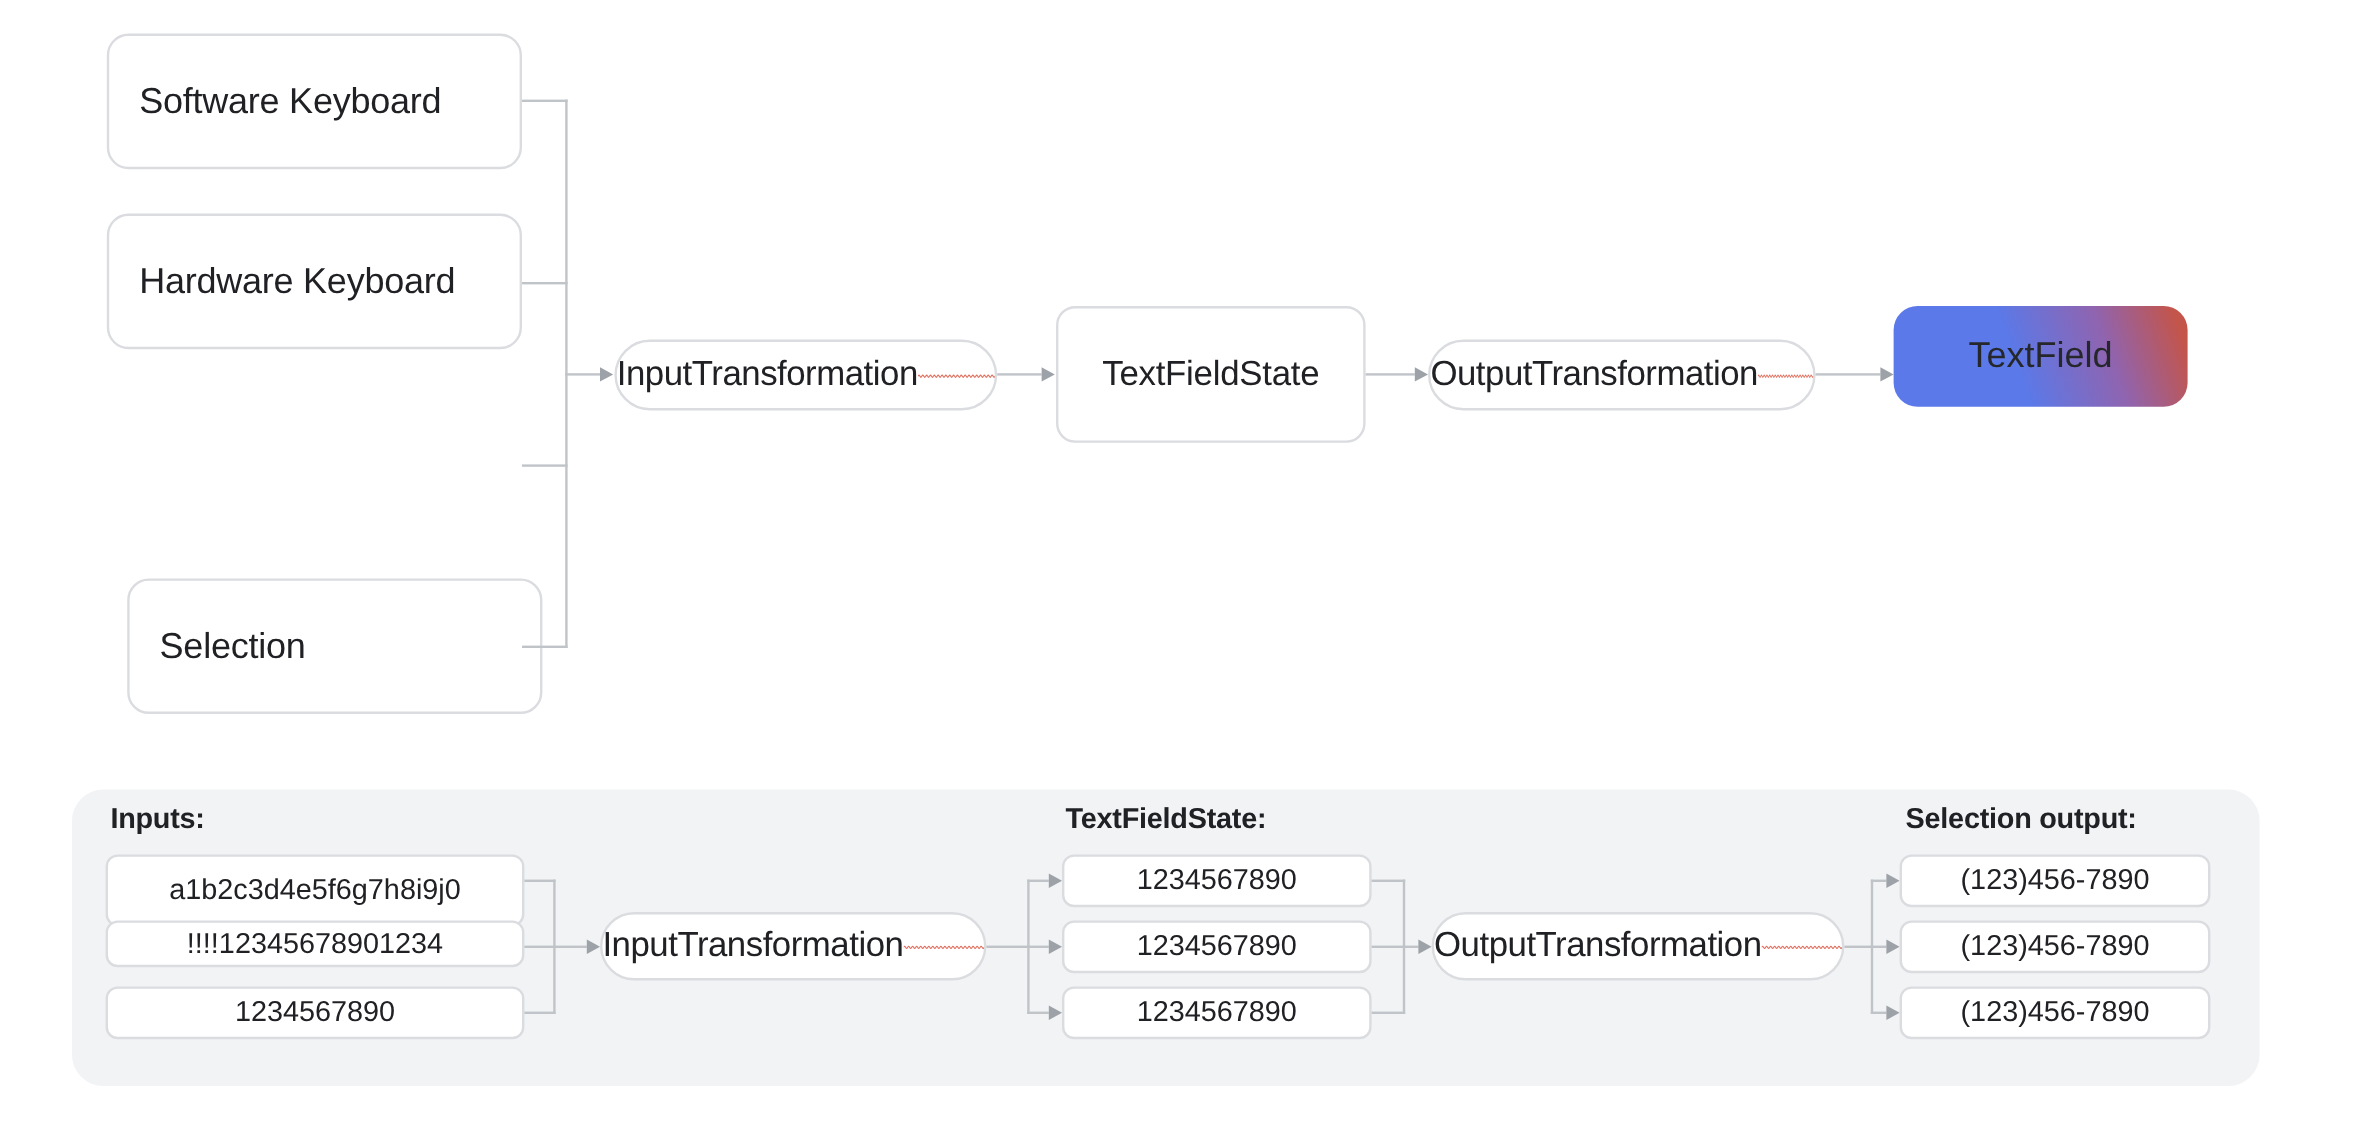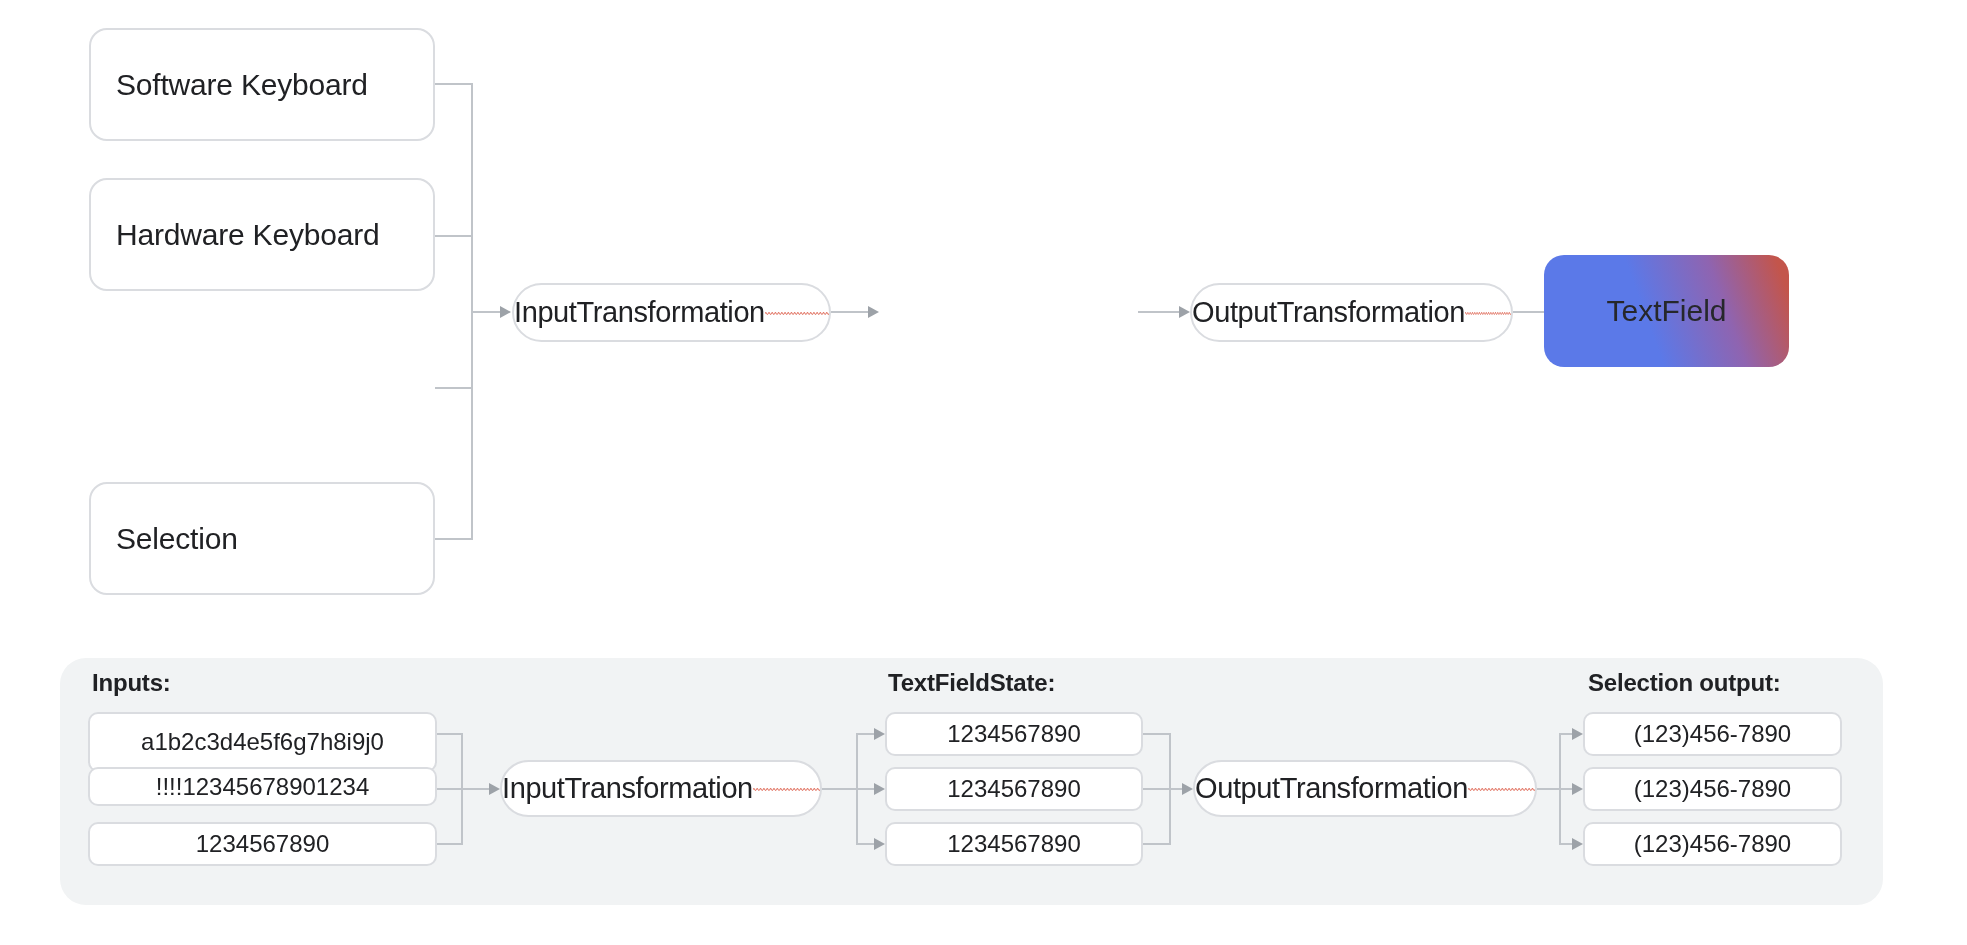--- a/index.html
+++ b/index.html
@@ -42,21 +42,21 @@
 <body>
 
 <div class="canvas">
 
   <div class="node source" style="left:89px;top:178px;width:346px;height:113px">
     <span>Hardware Keyboard</span>
   </div>
   <div class="node source" style="left:89px;top:28px;width:346px;height:113px">
     <span>Software Keyboard</span>
   </div>
-  <div class="node source" style="left:89px;top:482px;width:346px;height:113px">
+  <div class="node source" style="left:106px;top:482px;width:346px;height:113px">
     <span>Selection</span>
   </div>
 
   <div class="hline" style="left:435px;top:83px;width:38px"></div>
   <div class="hline" style="left:435px;top:235px;width:38px"></div>
   <div class="hline" style="left:435px;top:387px;width:38px"></div>
   <div class="hline" style="left:435px;top:538px;width:38px"></div>
   <div class="vline" style="left:471px;top:83px;height:457px"></div>
   <div class="hline" style="left:471px;top:311px;width:29px"></div>
   <div class="ahead" style="left:500px;top:306px"></div>
@@ -66,37 +66,40 @@
       <span>InputTransformation</span>
       <svg class="squig" viewBox="0 0 120 6" preserveAspectRatio="none">
         <path d="M0 3Q1.5 1 3 3T6 3T9 3T12 3T15 3T18 3T21 3T24 3T27 3T30 3T33 3T36 3T39 3T42 3T45 3T48 3T51 3T54 3T57 3T60 3T63 3T66 3T69 3T72 3T75 3T78 3T81 3T84 3T87 3T90 3T93 3T96 3T99 3T102 3T105 3T108 3T111 3T114 3T117 3T120 3"></path>
       </svg>
     </span>
   </div>
 
   <div class="hline" style="left:831px;top:311px;width:37px"></div>
   <div class="ahead" style="left:868px;top:306px"></div>
 
+  <div class="node state-box" style="left:880px;top:255px;width:258px;height:114px">
+    <span>TextFieldState</span>
+  </div>
 
   <div class="hline" style="left:1138px;top:311px;width:41px"></div>
   <div class="ahead" style="left:1179px;top:306px"></div>
 
   <div class="node pill" style="left:1190px;top:283px;width:323px;height:59px">
     <span class="pill-inner">
       <span>OutputTransformation</span>
       <svg class="squig" viewBox="0 0 120 6" preserveAspectRatio="none">
         <path d="M0 3Q1.5 1 3 3T6 3T9 3T12 3T15 3T18 3T21 3T24 3T27 3T30 3T33 3T36 3T39 3T42 3T45 3T48 3T51 3T54 3T57 3T60 3T63 3T66 3T69 3T72 3T75 3T78 3T81 3T84 3T87 3T90 3T93 3T96 3T99 3T102 3T105 3T108 3T111 3T114 3T117 3T120 3"></path>
       </svg>
     </span>
   </div>
 
   <div class="hline" style="left:1513px;top:311px;width:54px"></div>
   <div class="ahead" style="left:1567px;top:306px"></div>
 
-  <div class="node tf-box" style="left:1544px;top:255px;width:245px;height:112px">
+  <div class="node tf-box" style="left:1578px;top:255px;width:245px;height:84px">
     <span>TextField</span>
   </div>
 
   <div class="panel" style="left:60px;top:658px;width:1823px;height:247px"></div>
 
   <div class="col-label" style="left:92px;top:669px">Inputs:</div>
   <div class="col-label" style="left:888px;top:669px">TextFieldState:</div>
   <div class="col-label" style="left:1588px;top:669px">Selection output:</div>
 
   <div class="node value-box" style="left:88px;top:712px;width:349px;height:60px">

